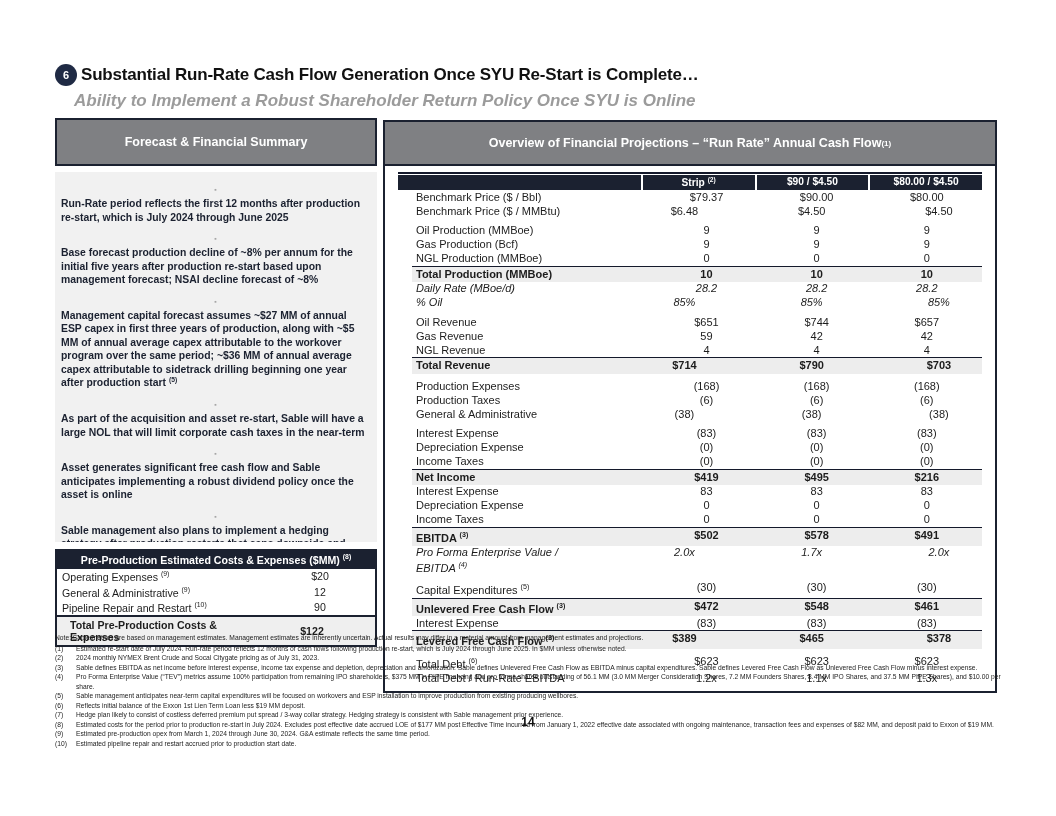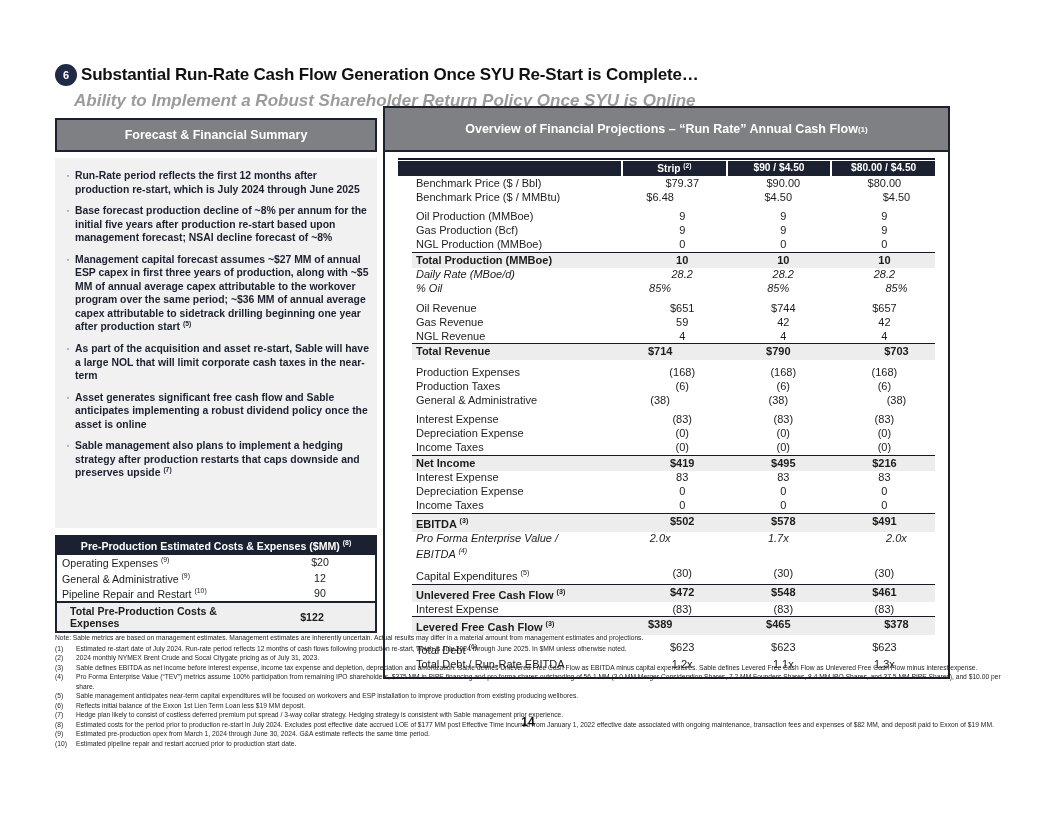--- a/index.html
+++ b/index.html
@@ -20,39 +20,39 @@
   }
   .main-title { font-size:17px; font-weight:bold; color:#111; letter-spacing:-0.2px; }
   .subtitle { font-size:17px; font-weight:bold; font-style:italic; color:#9b9b9b; margin:5px 0 0 19px; }
 
   
   .panel-header {
     background:#7f8083; border:2px solid #1b2130; color:#fff; font-weight:bold;
     text-align:center; font-size:12.5px; display:flex; align-items:center; justify-content:center;
   }
   .left-col { position:absolute; left:55px; top:118px; width:322px; }
-  .left-col .panel-header { height:34px; }
+  .left-col .panel-header { height:48px; }
   .bullets { background:#f1f1f1; margin-top:6px; padding:11px 7px 6px 6px; height:370px; overflow:hidden; }
-  .bullet { display:flex; margin-bottom:8px; }
+  .bullet { display:flex; margin-bottom:8px;flex-direction:column; }
   .bullet .marker { color:#a6a6a6; font-size:7px; line-height:13px; flex:0 0 14px; text-align:center; }
   .bullet .btext { font-size:10.4px; font-weight:bold; color:#1b2130; line-height:1.3; }
 
   
   .pre-table { margin-top:7px; border:2px solid #1b2130; background:#fff; }
   .pre-table .pt-header {
     background:#1b2130; color:#fff; font-weight:bold; font-size:10.6px; text-align:center;
     padding:2px 0 3px 0;
   }
   .pt-row { display:flex; align-items:center; font-size:10.6px; padding:1.5px 0; }
   .pt-row .pt-label { flex:1; padding-left:5px; }
   .pt-row .pt-value { flex:0 0 110px; text-align:center; }
   .pt-row.total { background:#efefef; font-weight:bold; border-top:2px solid #1b2130; padding:2px 8px; }
 
   
-  .right-col { position:absolute; left:383px; top:106px; width:567px; border:2px solid #1b2130; background:#fff; padding-bottom:3px; }
+  .right-col { position:absolute; left:383px; top:120px; width:614px; border:2px solid #1b2130; background:#fff; padding-bottom:3px; }
   .right-col .panel-header { height:44px; border:none; border-bottom:2px solid #1b2130; margin:-0px; }
   .proj-wrap { padding:6px 13px 3px 13px; }
   .proj-table { border-top:2.5px solid #14192b; }
   .thead { display:flex; margin-top:1px; }
   .thead .hcell {
     background:#1b2130; color:#fff; font-weight:bold; font-size:10.2px; text-align:center;
     padding:1px 0 2px 0; margin-right:2px;
   }
   .thead .hcell:last-child { margin-right:0; }
   .c-label { width:42%; }

